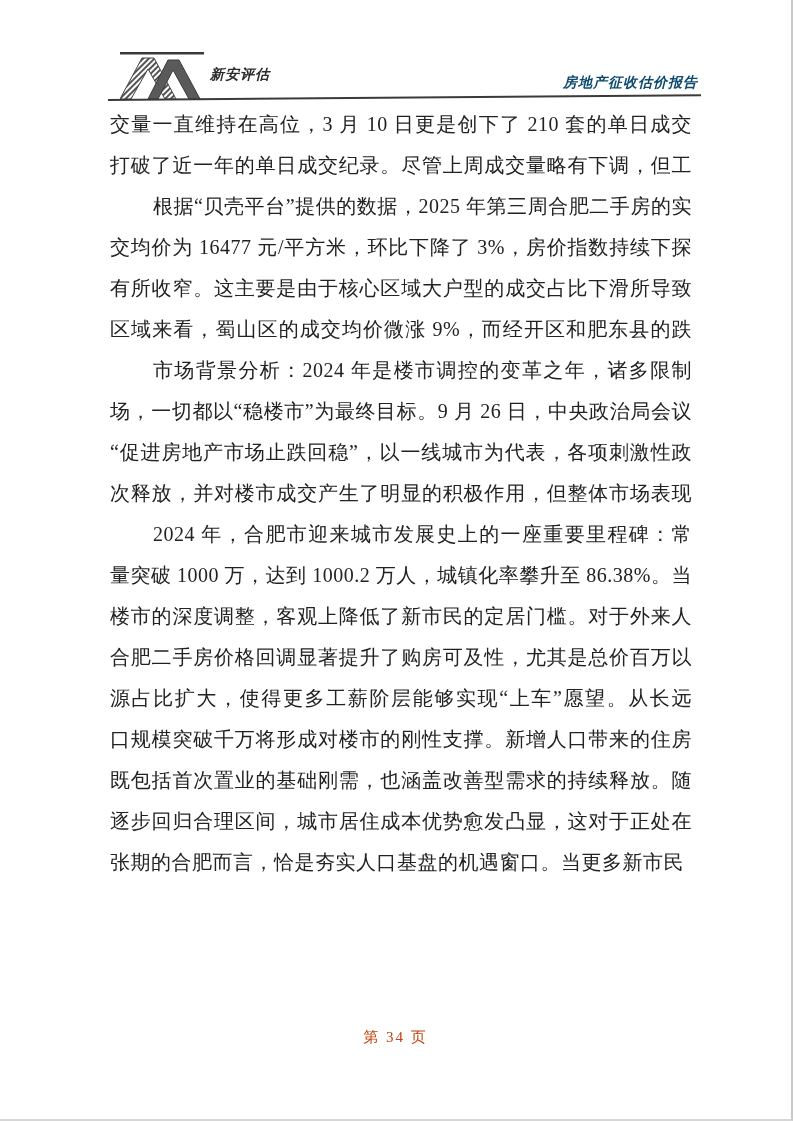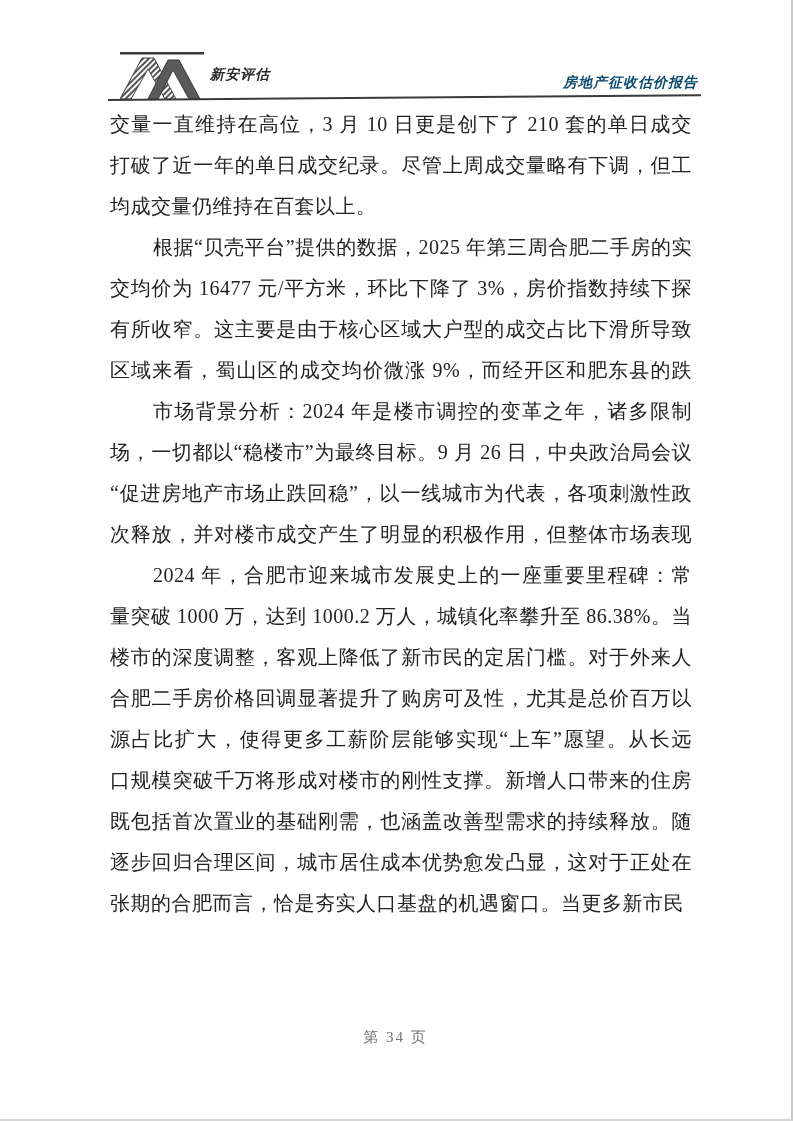--- a/index.html
+++ b/index.html
@@ -93,21 +93,21 @@
   
   .footer {
     position: absolute;
     left: 0;
     right: 0;
     top: 1028px;
     text-align: center;
   }
   .page-number {
     font-size: 15px;
-    color: #737373;
+    color: #c2410c;
     letter-spacing: 2px;
     margin-top: 35px;
   }
 </style>
 </head>
 <body>
 
 <div class="page">
 
   <div class="header">
@@ -132,21 +132,20 @@
     </div>
     <div class="report-title">房地产征收估价报告</div>
   </div>
 
   <div class="header-rule"></div>
 
   <div class="doc-body">
       <div class="para">
         <div class="line">交量一直维持在高位，3 月 10 日更是创下了 210 套的单日成交量新高，</div>
         <div class="line">打破了近一年的单日成交纪录。尽管上周成交量略有下调，但工作日日</div>
-        <div class="line last">均成交量仍维持在百套以上。</div>
       </div>
       <div class="para">
         <div class="line first-indent">根据“贝壳平台”提供的数据，2025 年第三周合肥二手房的实时成</div>
         <div class="line">交均价为 16477 元/平方米，环比下降了 3%，房价指数持续下探但跌幅</div>
         <div class="line">有所收窄。这主要是由于核心区域大户型的成交占比下滑所导致的。从</div>
         <div class="line">区域来看，蜀山区的成交均价微涨 9%，而经开区和肥东县的跌幅则较大，</div>
       </div>
       <div class="para">
         <div class="line first-indent">市场背景分析：2024 年是楼市调控的变革之年，诸多限制性政策退</div>
         <div class="line">场，一切都以“稳楼市”为最终目标。9 月 26 日，中央政治局会议首提</div>

